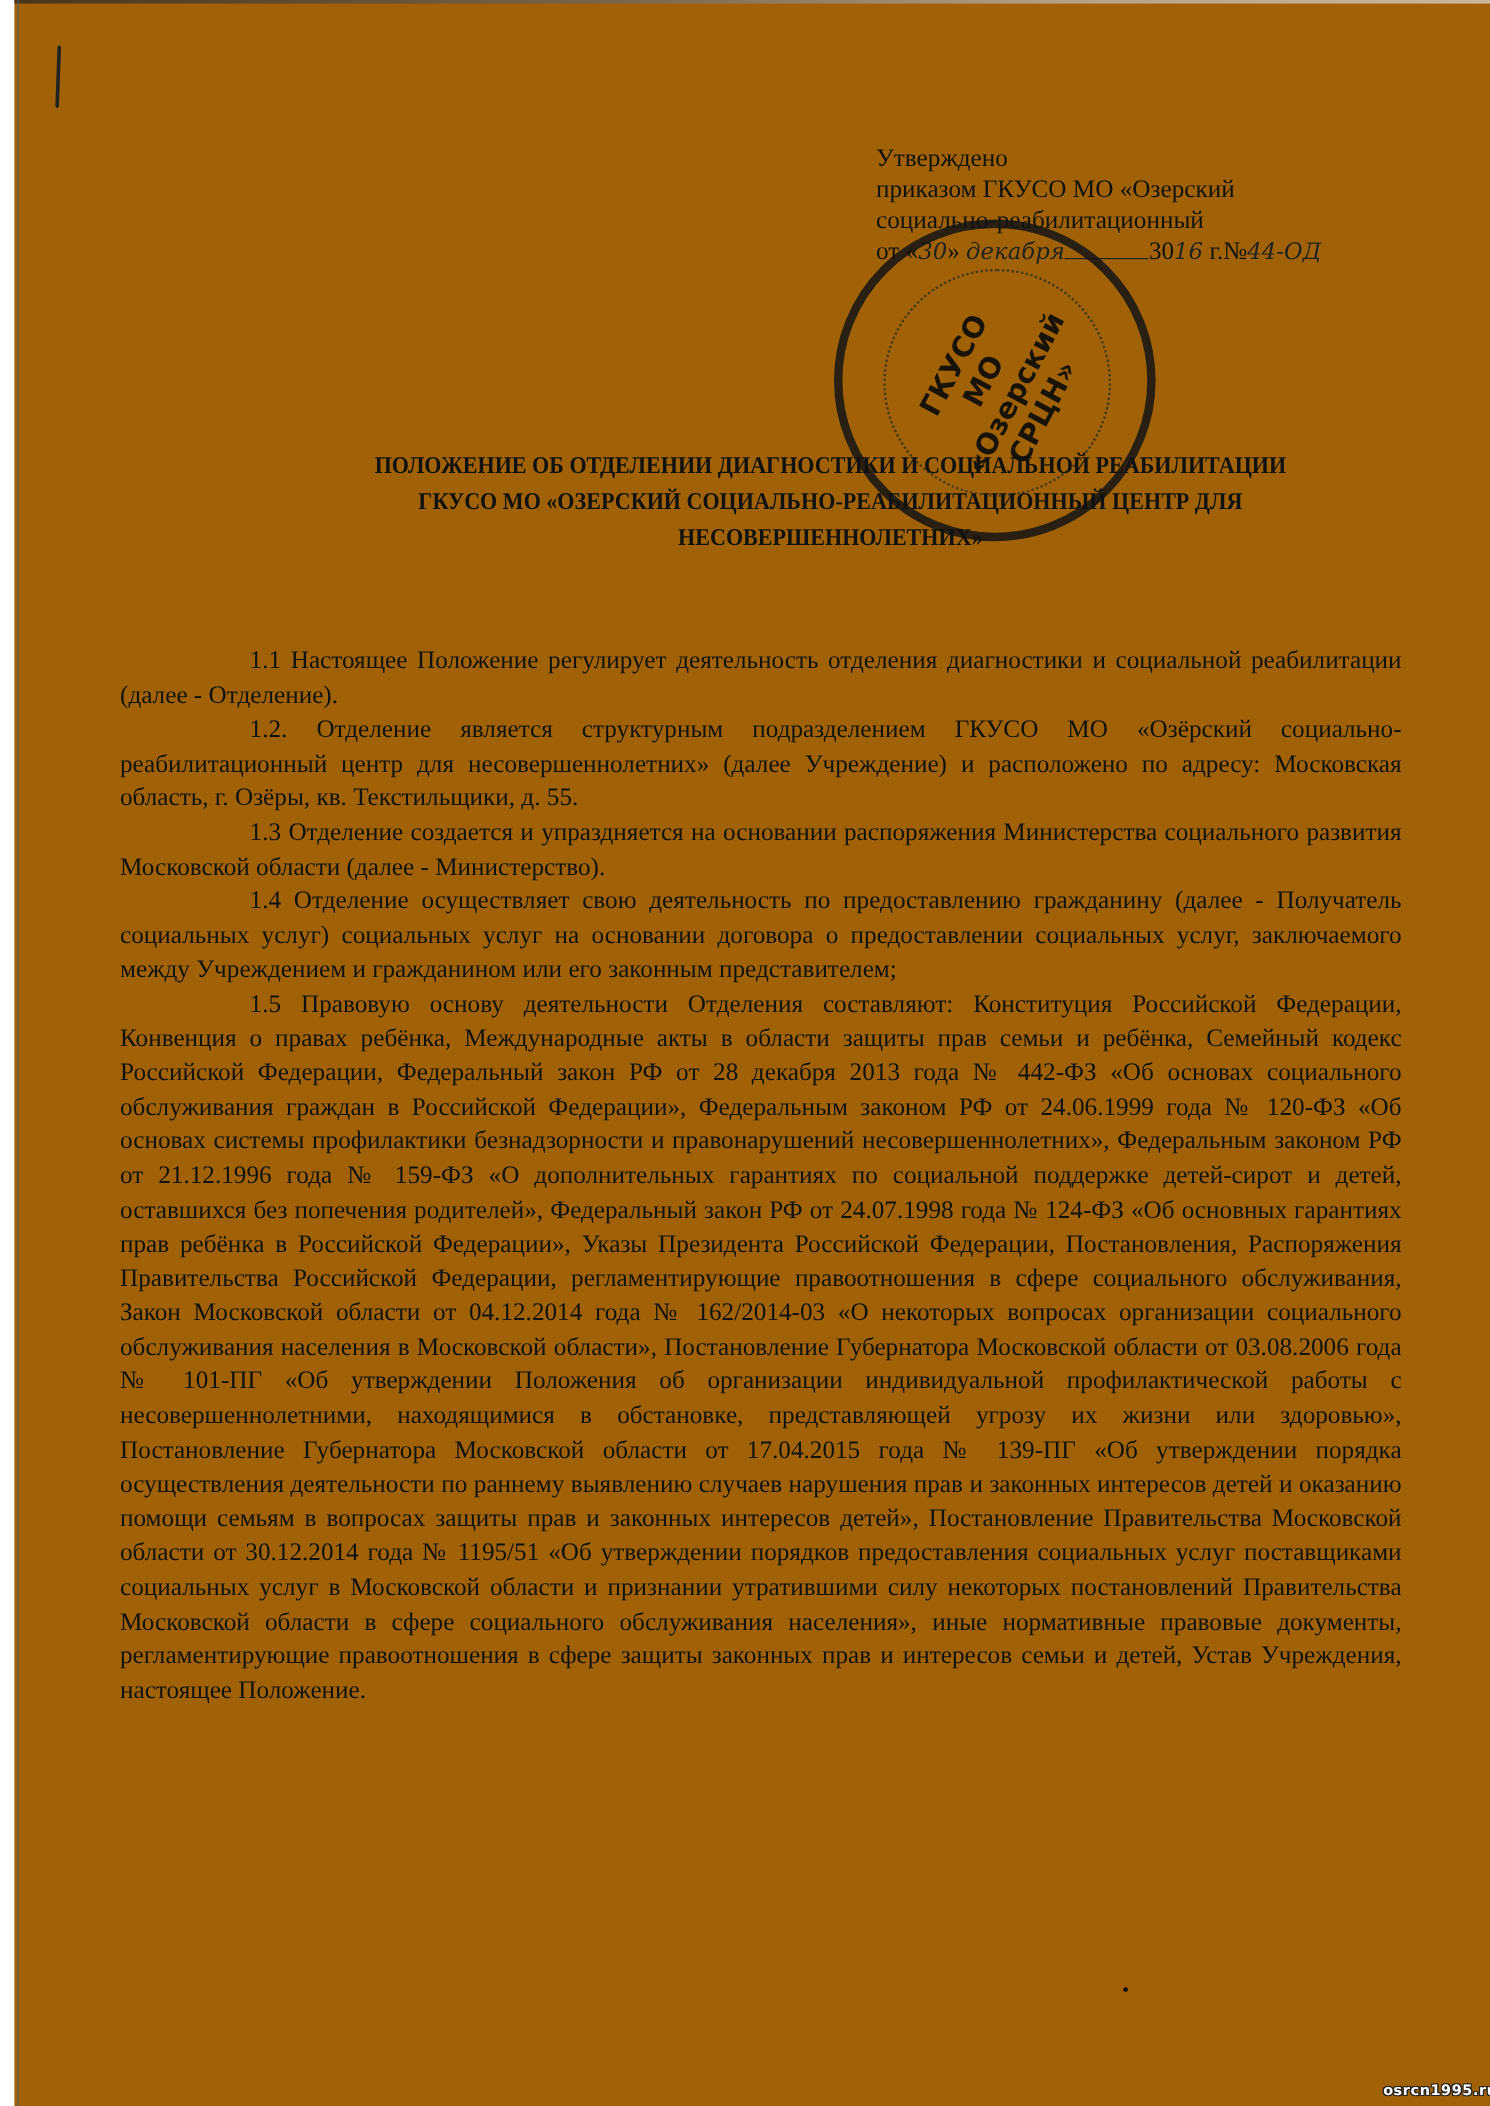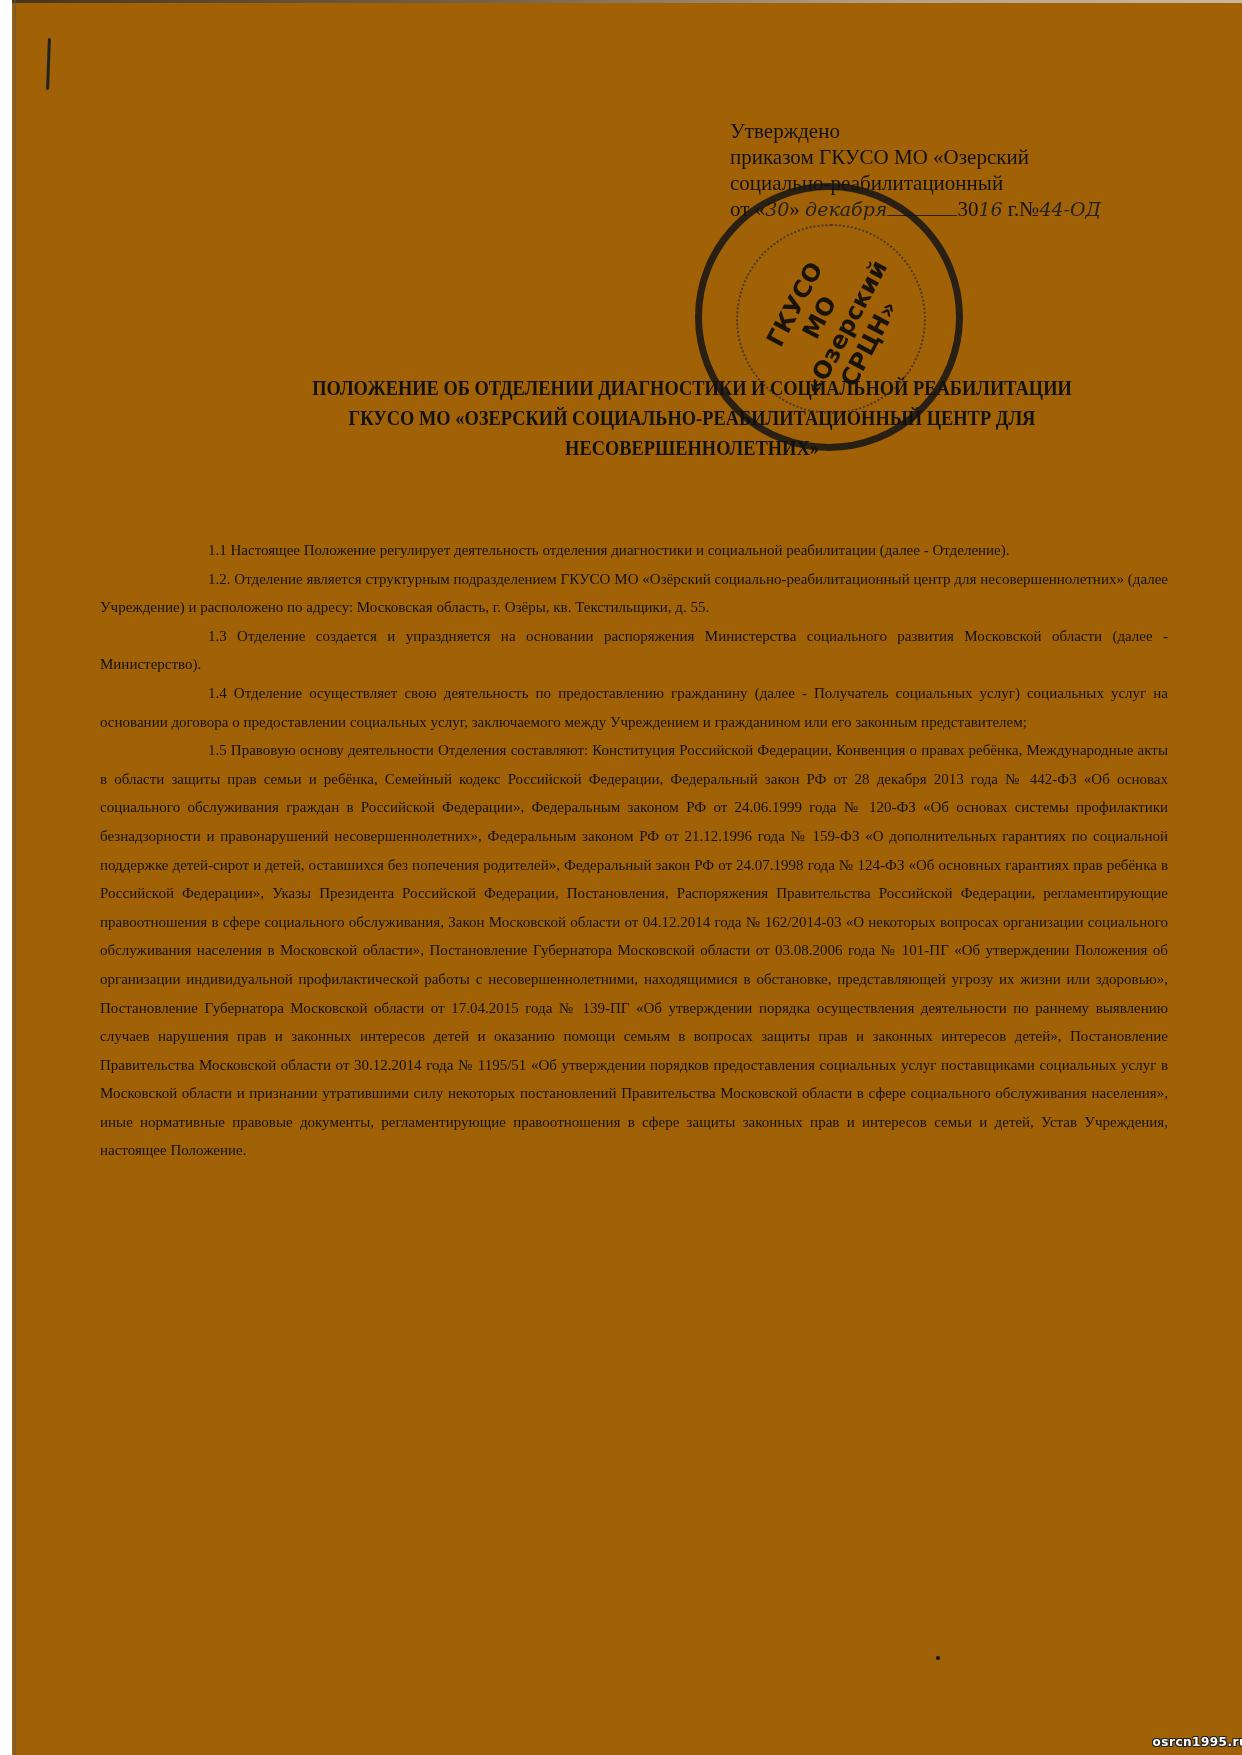--- a/index.html
+++ b/index.html
@@ -121,21 +121,21 @@
       width: 960px;
       text-align: center;
       font-weight: bold;
       font-size: 21px;
     }
     .body-text {
       position: absolute;
       left: 88px;
       top: 536px;
       width: 1068px;
-      font-size: 15px;
+      font-size: 21px;
       line-height: 28.6px;
       text-align: justify;
     }
     .body-text p {
       margin: 0;
       text-indent: 108px;
     }
     .dot-mark {
       position: absolute;
       left: 924px; top: 1656px;

